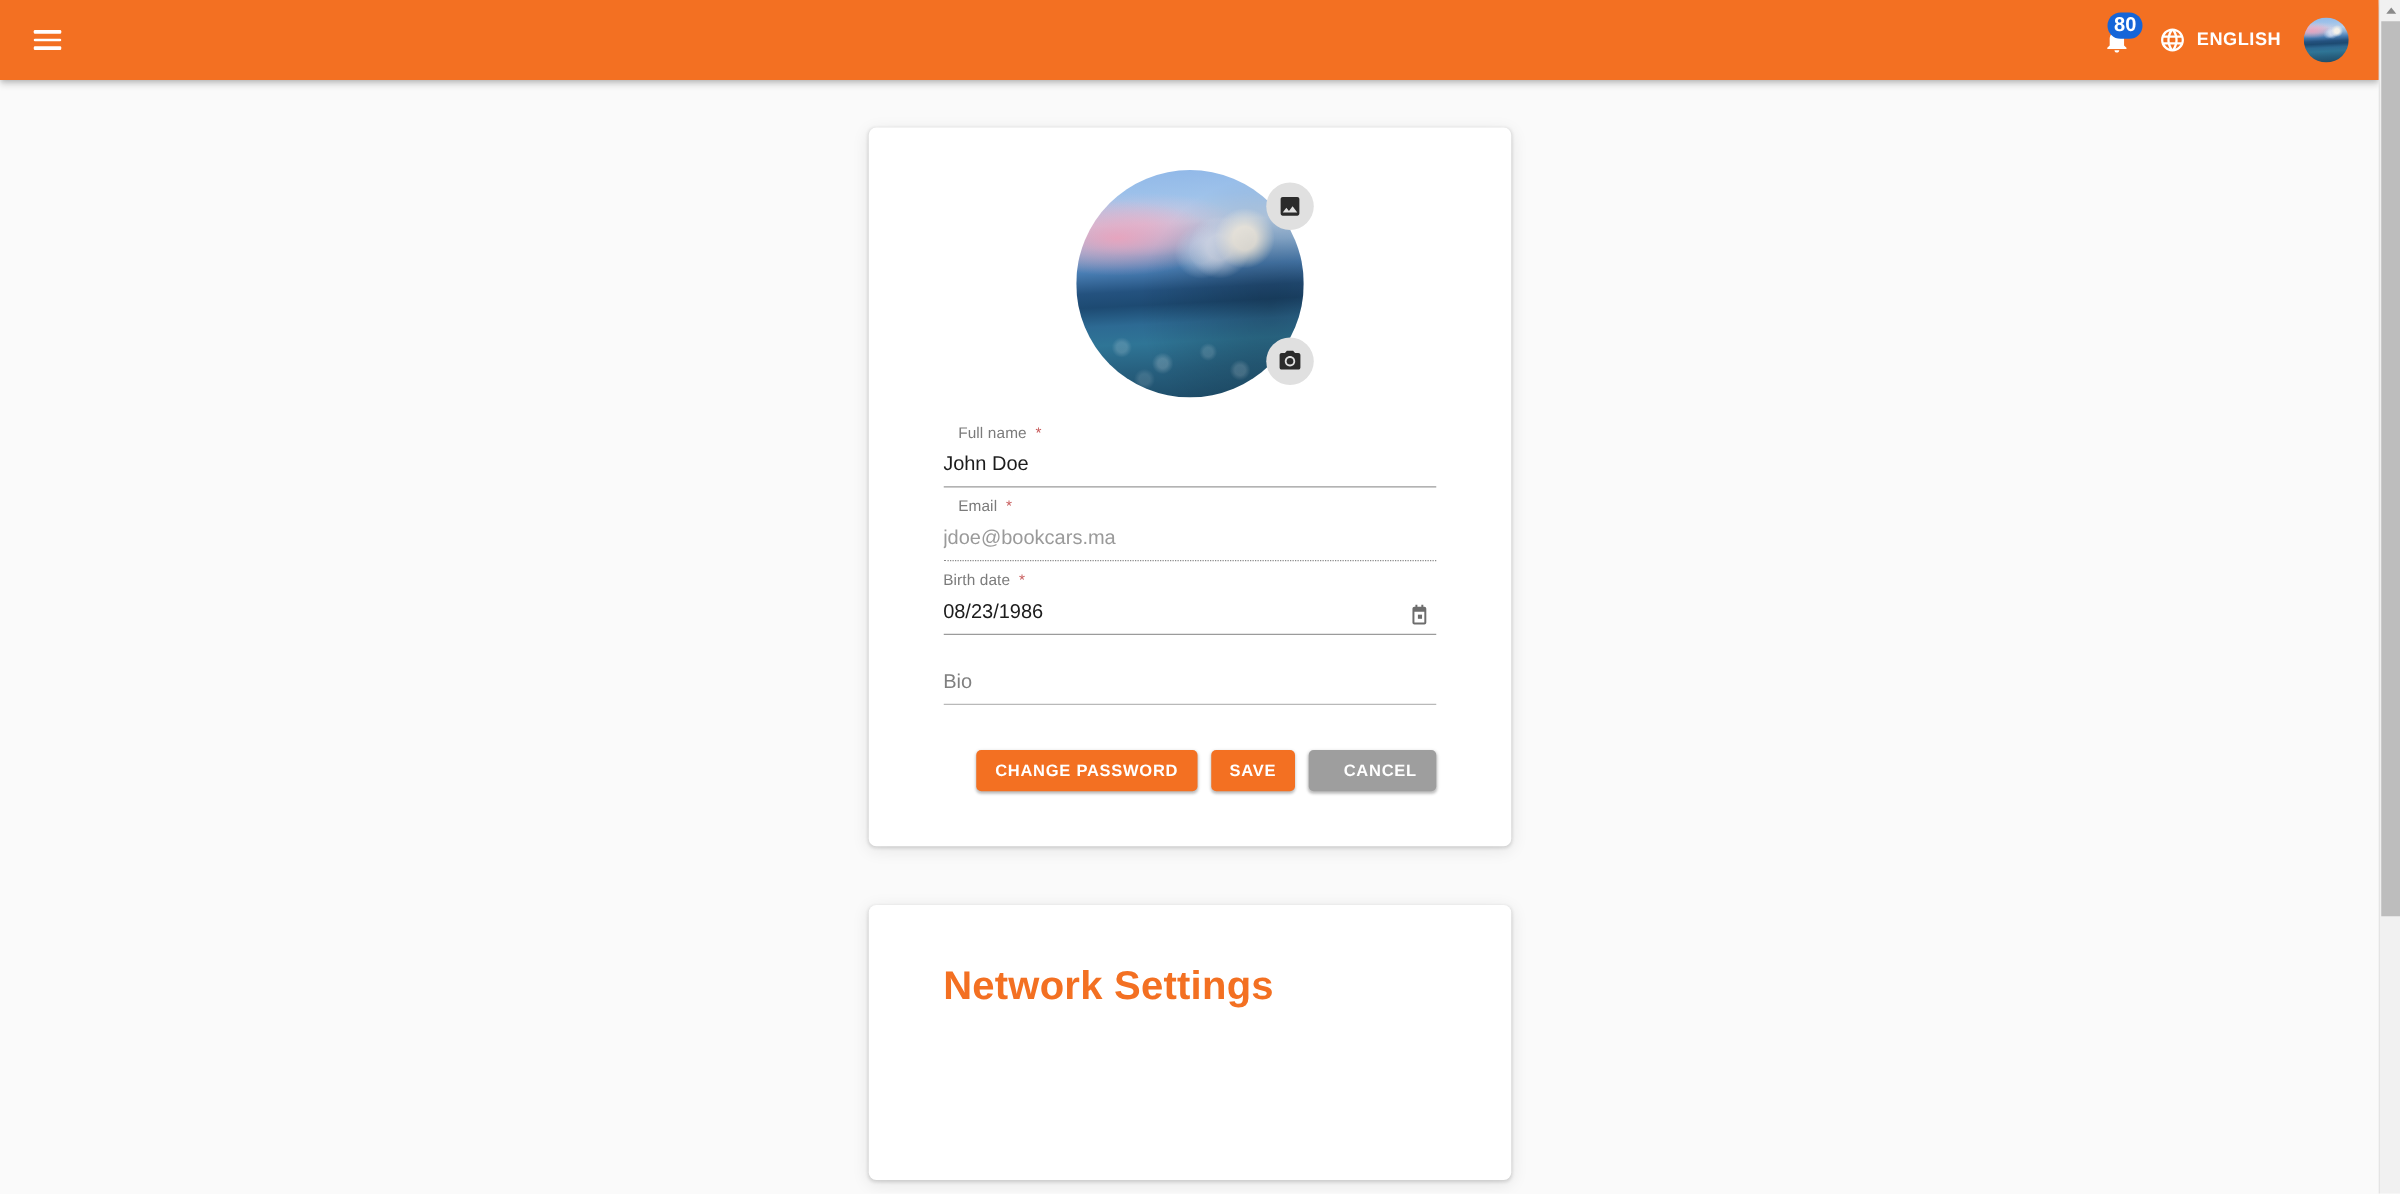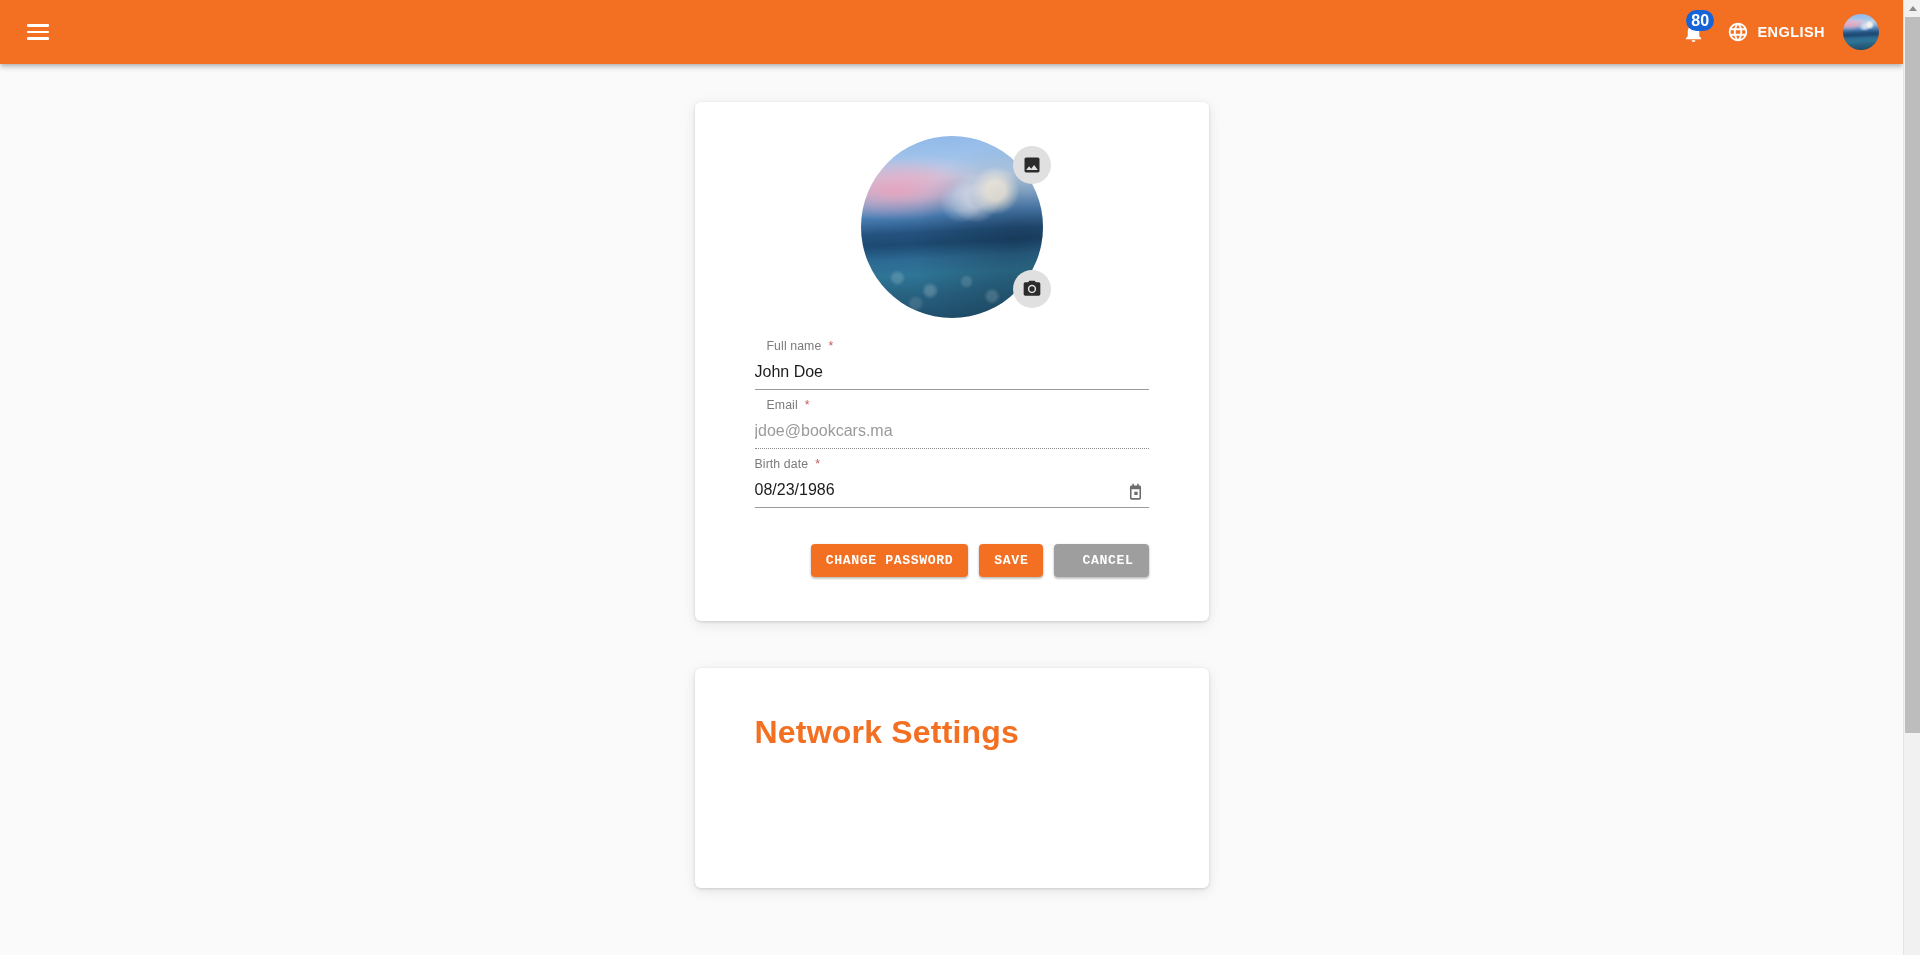--- a/index.html
+++ b/index.html
@@ -252,21 +252,21 @@
     display: flex;
     justify-content: flex-end;
     align-items: center;
     gap: 11px;
     margin-top: 36px;
   }
 
   .btn {
     border: none;
     cursor: pointer;
-    font-family: Liberation Mono, monospace;
+    font-family: Liberation Sans, sans-serif;
     font-size: 13.2px;
     font-weight: 600;
     letter-spacing: .6px;
     color: #fff;
     border-radius: 4px;
     height: 33px;
     padding: 0 15px;
     box-shadow: 0 1px 3px rgba(0,0,0,.2), 0 2px 2px rgba(0,0,0,.12);
     white-space: nowrap;
   }
@@ -419,20 +419,25 @@
               <button class="calendar-btn">
                 <svg width="19" height="19" viewBox="0 0 24 24">
                   <path fill="#6d6d6d" d="M17 3h-1V1h-2v2h-4V1H8v2H7c-1.11 0-1.99.9-1.99 2L5 19c0 1.1.89 2 2 2h10c1.1 0 2-.9 2-2V5c0-1.1-.9-2-2-2zm0 16H7V8h10v11z"></path>
                   <rect x="10.5" y="11" width="4.2" height="4.2" fill="#6d6d6d"></rect>
                 </svg>
               </button>
             </div>
           </div>
 
 
+          <div class="field field-standalone">
+            <div class="field-line light">
+              <input class="field-input" type="text" placeholder="Bio" style="">
+            </div>
+          </div>
 
           <div class="actions">
             <button class="btn btn-primary">CHANGE PASSWORD</button>
             <button class="btn btn-primary">SAVE</button>
             <button class="btn btn-secondary">CANCEL</button>
           </div>
 
         </div>
       </div>
 

